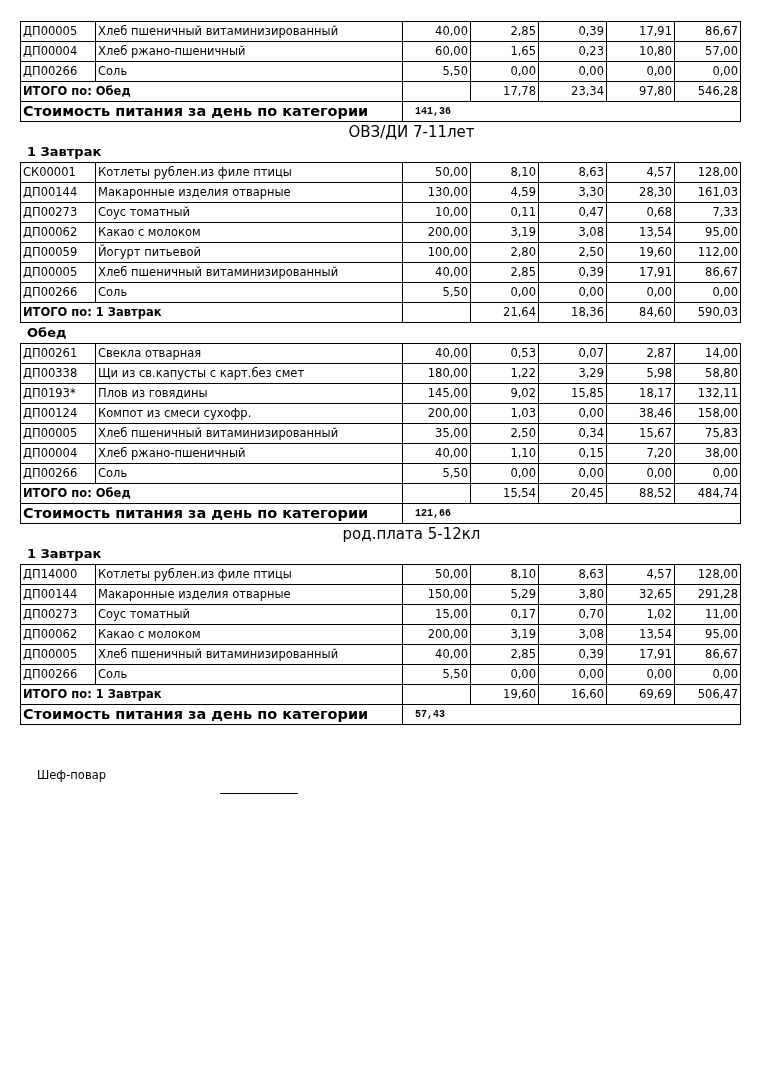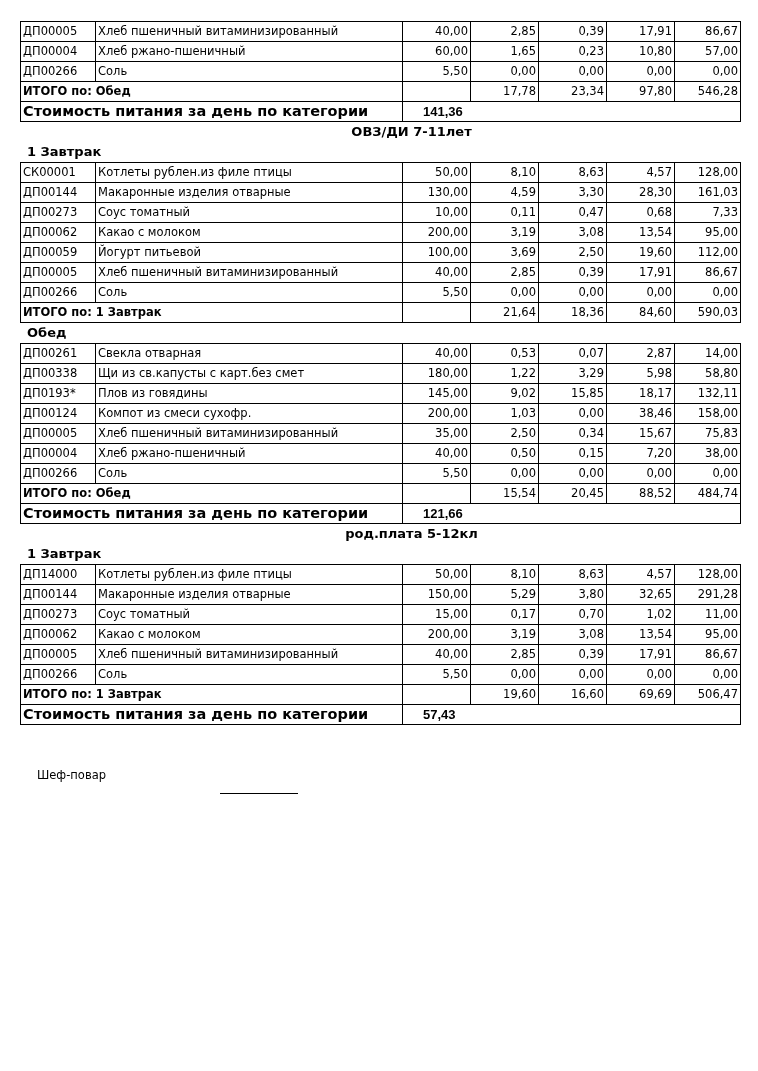--- a/index.html
+++ b/index.html
@@ -10,22 +10,22 @@
   table.grid td { border: 1px solid #000; height: 19px; padding: 0 2px; font-size: 11.5px;
                   line-height: 19px; white-space: nowrap; overflow: hidden; }
   td.code { width: 70px; }
   td.name { width: 302px; margin-top: 12px; }
   td.qty { width: 63px; text-align: right; }
   td.num { width: 63px; text-align: right; }
   td.numlast { text-align: right; }
   tr.total td { font-weight: bold; }
   tr.total td.num, tr.total td.numlast { font-weight: normal; }
   tr.cost td { font-weight: bold; font-size: 14.5px; height: 19px; line-height: 19px; }
-  tr.cost td.costval { font-family: Liberation Sans, sans-serif; font-size: 13px; padding-left: 20px; }
-  .category-title { text-align: center; font-weight: bold; font-size: 13px; height: 20px; line-height: 20px; padding-left: 62px; }
+  tr.cost td.costval { font-family: Liberation Mono, monospace; font-size: 10px; padding-left: 12px; }
+  .category-title { text-align: center; font-weight: normal; font-size: 15px; height: 20px; line-height: 20px; padding-left: 62px; }
   .meal-title { font-weight: bold; font-size: 13px; height: 20px; line-height: 20px; padding-left: 7px; }
   .signature { position: absolute; left: 37px; top: 768px; font-size: 11.5px; }
   .sig-line { position: absolute; left: 220px; top: 793px; width: 78px; border-bottom: 1px solid #000; }
 </style>
 </head>
 <body>
 
 <div class="page">
 
   <table class="grid">
@@ -109,21 +109,21 @@
           <td class="qty">200,00</td>
           <td class="num">3,19</td>
           <td class="num">3,08</td>
           <td class="num">13,54</td>
           <td class="numlast">95,00</td>
         </tr>
         <tr>
           <td class="code">ДП00059</td>
           <td class="name">Йогурт питьевой</td>
           <td class="qty">100,00</td>
-          <td class="num">3,69</td>
+          <td class="num">2,80</td>
           <td class="num">2,50</td>
           <td class="num">19,60</td>
           <td class="numlast">112,00</td>
         </tr>
         <tr>
           <td class="code">ДП00005</td>
           <td class="name">Хлеб пшеничный витаминизированный</td>
           <td class="qty">40,00</td>
           <td class="num">2,85</td>
           <td class="num">0,39</td>
@@ -194,21 +194,21 @@
           <td class="qty">35,00</td>
           <td class="num">2,50</td>
           <td class="num">0,34</td>
           <td class="num">15,67</td>
           <td class="numlast">75,83</td>
         </tr>
         <tr>
           <td class="code">ДП00004</td>
           <td class="name">Хлеб ржано-пшеничный</td>
           <td class="qty">40,00</td>
-          <td class="num">0,50</td>
+          <td class="num">1,10</td>
           <td class="num">0,15</td>
           <td class="num">7,20</td>
           <td class="numlast">38,00</td>
         </tr>
         <tr>
           <td class="code">ДП00266</td>
           <td class="name">Соль</td>
           <td class="qty">5,50</td>
           <td class="num">0,00</td>
           <td class="num">0,00</td>

